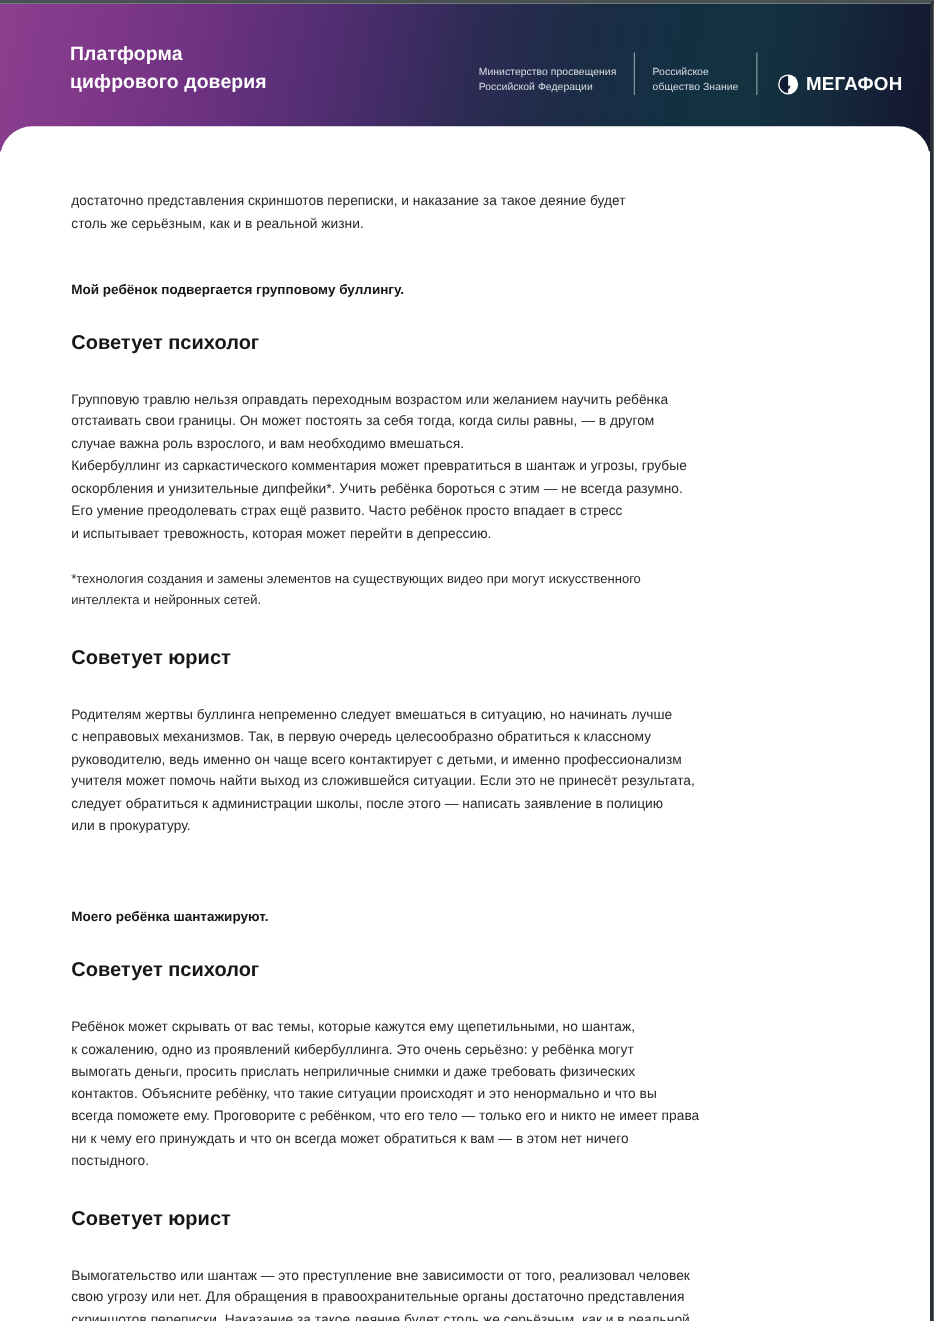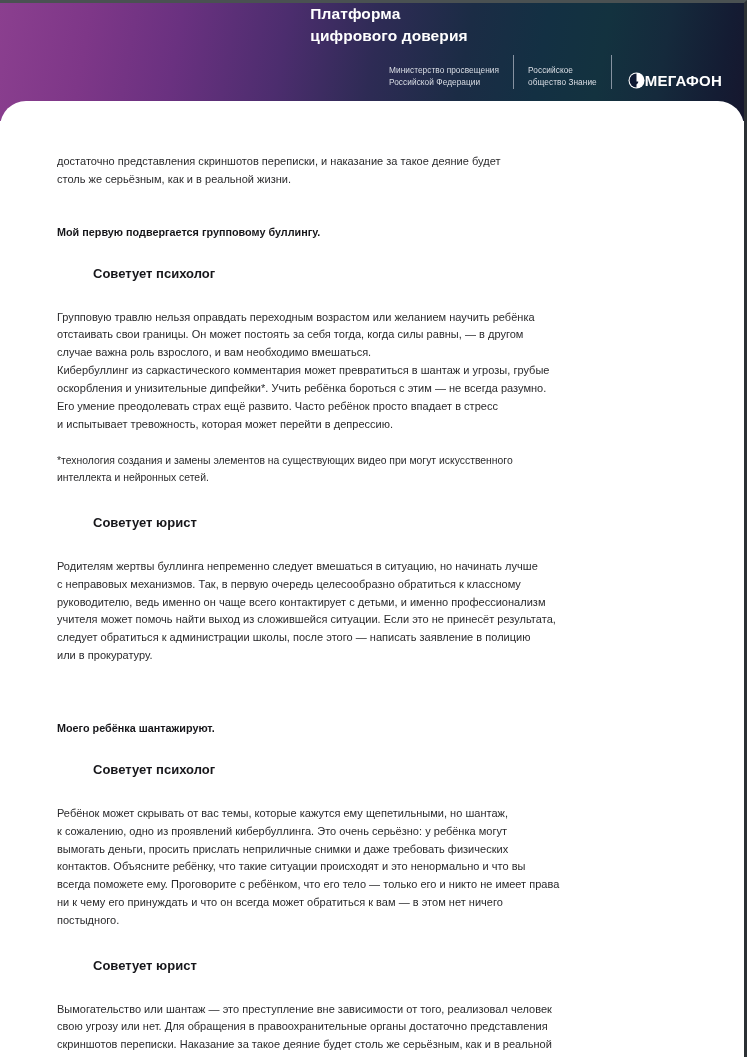--- a/index.html
+++ b/index.html
@@ -47,21 +47,20 @@
 
   .banner-inner {
     position: absolute;
     top: 0;
     left: 0;
     right: 0;
     height: 104px;
     display: flex;
     align-items: center;
     padding: 0 22px 0 56px;
-    flex-direction: column;
   }
 
   .brand-title {
     color: #ffffff;
     font-size: 15.5px;
     font-weight: bold;
     line-height: 1.42;
     letter-spacing: 0.1px;
     white-space: pre-line;
     flex: 0 0 auto;
@@ -98,20 +97,21 @@
     letter-spacing: 0.05px;
     white-space: pre-line;
     padding: 0 14px;
     margin-top: 48px;
   }
 
   .megafon-block {
     display: flex;
     align-items: center;
     padding-left: 16px;
+    gap: 6px;
   }
 
   .megafon-mark {
     width: 17px;
     height: 17px;
     flex: 0 0 auto;
   }
 
   .megafon-word {
     color: #ffffff;
@@ -150,25 +150,24 @@
   }
 
   .section-title {
     font-size: 10.8px;
     font-weight: bold;
     color: #16161a;
     letter-spacing: 0.01px;
   }
 
   .sub-title {
-    font-size: 13px;
+    font-size: 16px;
     font-weight: bold;
     color: #16161a;
     letter-spacing: 0.01px;
-    margin-left: 36px;
   }
 
   .footnote {
     font-size: 10.4px;
     line-height: 1.62;
     color: #2a2a2c;
     white-space: pre-line;
   }
   .gap-s  { height: 20px; }
   .gap-m  { height: 28px; }
@@ -212,21 +211,21 @@
   </div>
 
   <div class="sheet">
     <div class="content">
 
       <p class="body-text">достаточно представления скриншотов переписки, и наказание за такое деяние будет
 столь же серьёзным, как и в реальной жизни.</p>
 
       <div class="gap-l"></div>
 
-      <h2 class="section-title">Мой первую подвергается групповому буллингу.</h2>
+      <h2 class="section-title">Мой ребёнок подвергается групповому буллингу.</h2>
 
       <div class="gap-m"></div>
 
       <h3 class="sub-title">Советует психолог</h3>
 
       <div class="gap-m"></div>
 
       <p class="body-text">Групповую травлю нельзя оправдать переходным возрастом или желанием научить ребёнка
 отстаивать свои границы. Он может постоять за себя тогда, когда силы равны, — в другом
 случае важна роль взрослого, и вам необходимо вмешаться.

